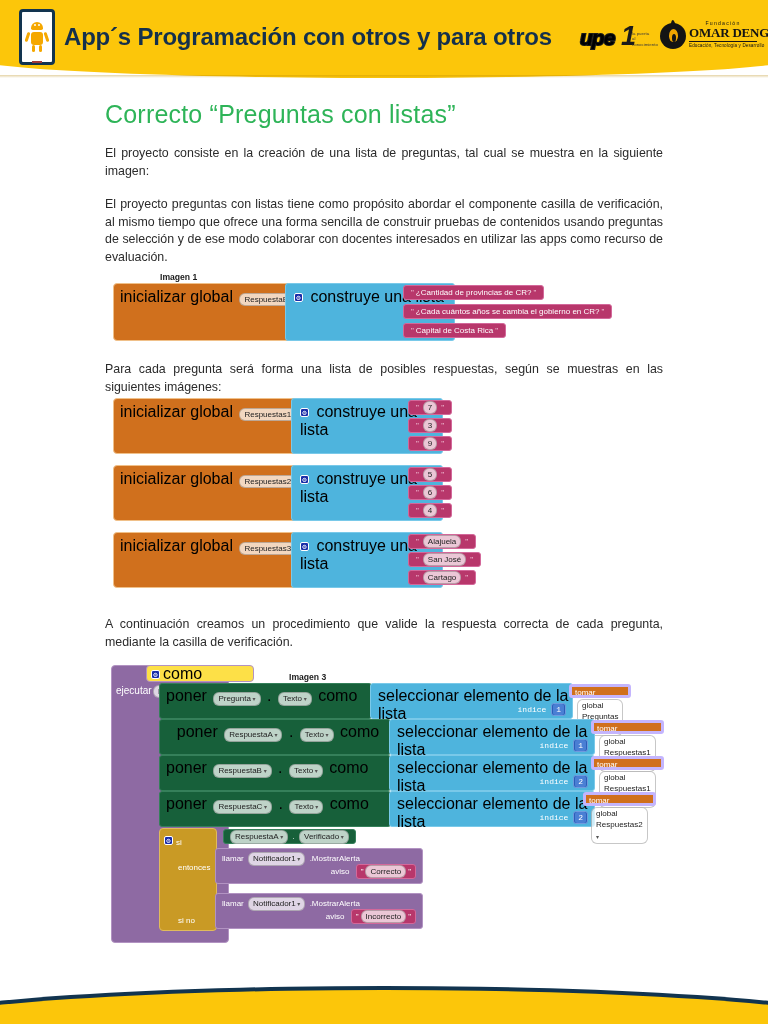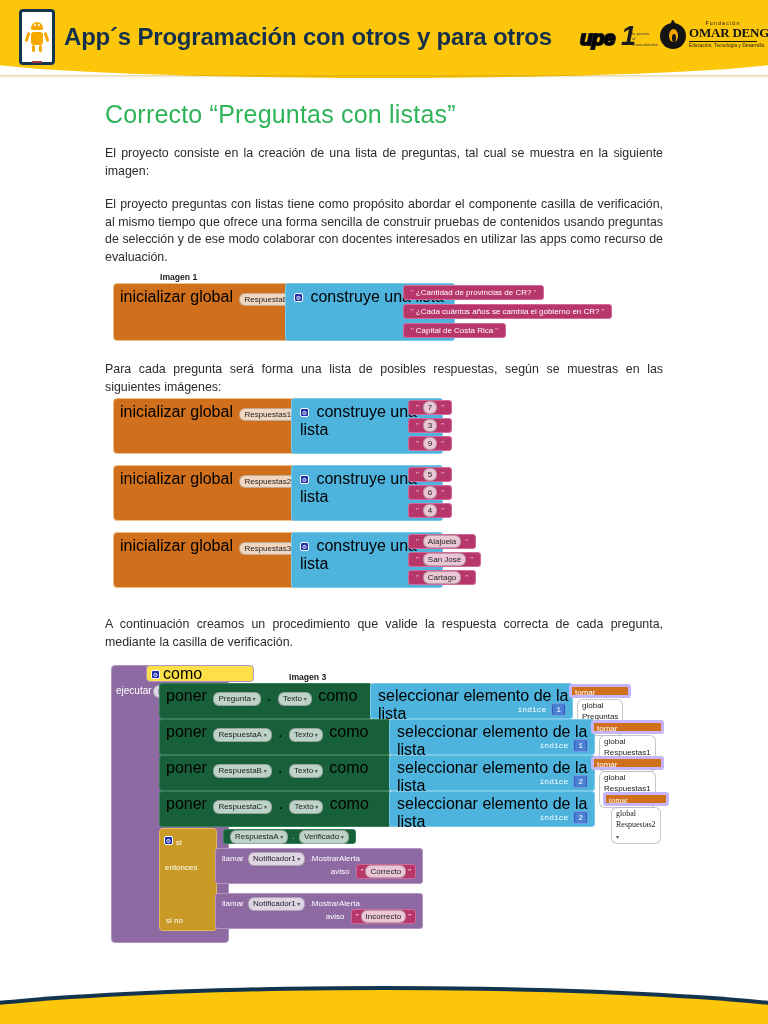--- a/index.html
+++ b/index.html
@@ -470,21 +470,21 @@
           <span class="num-blk"><span class="num-inner">1</span></span>
         </div>
       </div>
       <div class="row-orange" style="left:410px;">
         <span>tomar</span>
         <span class="field field-dd">global Preguntas</span>
       </div>
     </div>
 
     <div class="f3-row" style="top:54px;">
-      <div class="row-green" style="width:232px;">
+      <div class="row-green" style="width:232px;text-align:center;">
         <div style="padding:3px 0 0 6px;">
           <span>poner</span>
           <span class="field field-dd">RespuestaA</span>
           <span>.</span>
           <span class="field field-dd">Texto</span>
           <span>como</span>
         </div>
       </div>
       <div class="row-blue" style="left:230px; width:206px;">
         <div style="padding:3px 0 0 7px;">
@@ -538,34 +538,34 @@
       </div>
       <div class="row-blue" style="left:230px; width:206px;">
         <div style="padding:3px 0 0 7px;">
           <span>seleccionar elemento de la lista</span>
         </div>
         <div class="row-idx">
           <span>índice</span>
           <span class="num-blk"><span class="num-inner">2</span></span>
         </div>
       </div>
-      <div class="row-orange" style="left:444px;font-family:Liberation Serif, serif;">
+      <div class="row-orange" style="left:424px;">
         <span>tomar</span>
         <span class="field field-dd">global Respuestas2</span>
       </div>
     </div>
 
     <div class="f3-if">
       <div style="padding:2px 0 0 4px;">
         <span class="mutator"></span><span class="if-lbl">si</span>
       </div>
-      <div style="padding:7px 0 0 5px;">
+      <div style="padding:7px 0 0 18px;">
         <span class="if-lbl">entonces</span>
       </div>
-      <div style="padding:35px 0 0 6px;">
+      <div style="padding:35px 0 0 18px;">
         <span class="if-lbl">si no</span>
       </div>
     </div>
 
     <div class="cond-green">
       <span class="field field-dd">RespuestaA</span>
       <span>.</span>
       <span class="field field-dd">Verificado</span>
     </div>
 

